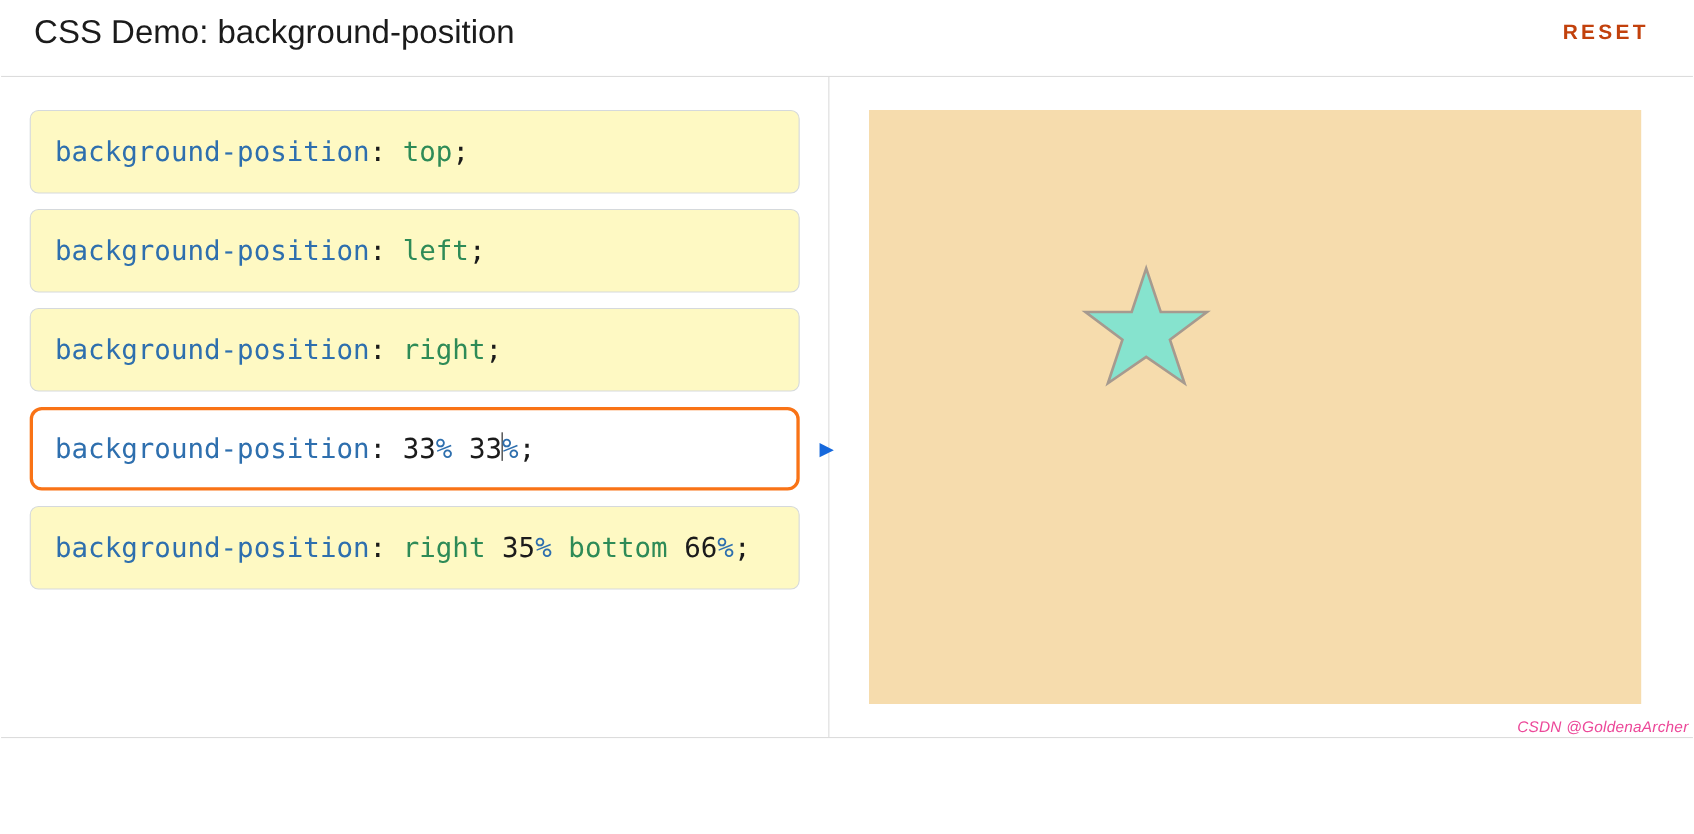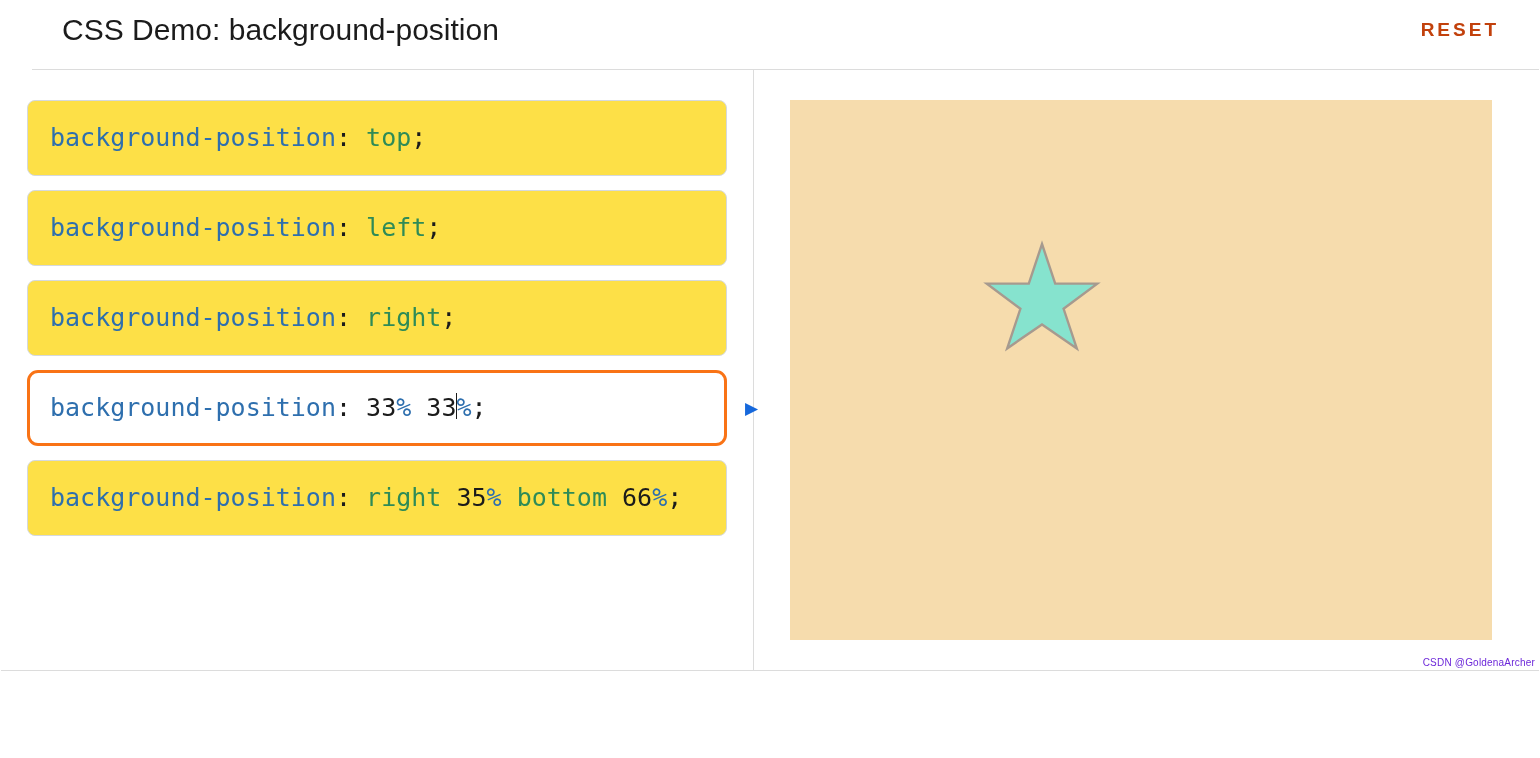--- a/index.html
+++ b/index.html
@@ -14,21 +14,20 @@
   .demo {
     width: 1540px;
     border: 1px solid transparent;
   }
   .demo-header {
     display: flex;
     align-items: center;
     justify-content: space-between;
     padding: 12px 30px 22px 30px;
     border-bottom: 1px solid #dcdcdc;
-    margin-left: 31px;
   }
   .demo-title {
     font-size: 30px;
     font-weight: 400;
     margin: 0;
   }
   .reset-btn {
     font-size: 19px;
     font-weight: 700;
     letter-spacing: 3px;
@@ -49,21 +48,21 @@
   }
   .right-pane {
     flex: 1;
     padding: 30px 30px 30px 36px;
     position: relative;
   }
   .option {
     position: relative;
     border: 1px solid #d5d9dc;
     border-radius: 8px;
-    background: #fde047;
+    background: #fef9c3;
     padding: 22px 22px;
     margin-bottom: 14px;
     font-family: ui-monospace, SFMono-Regular, Menlo, Consolas, monospace;
     font-size: 25px;
     line-height: 1.2;
     white-space: nowrap;
     overflow: hidden;
     cursor: pointer;
     color: #1b1b1b;
   }
@@ -97,23 +96,24 @@
   .star {
     position: absolute;
     width: 120px;
     height: 120px;
   }
   .star svg { display: block; }
   .watermark {
     position: absolute;
     right: 4px;
     bottom: 2px;
-    font-size: 10px;
-    color: #6d28d9;
+    font-size: 14px;
+    color: #ec4899;
     letter-spacing: .2px;
+    font-style: italic;
   }
   .caret {
     display: inline-block;
     width: 1px;
     height: 1.05em;
     background: #1b1b1b;
     vertical-align: -3px;
     margin: 0 -1px 0 0;
   }
 </style>

